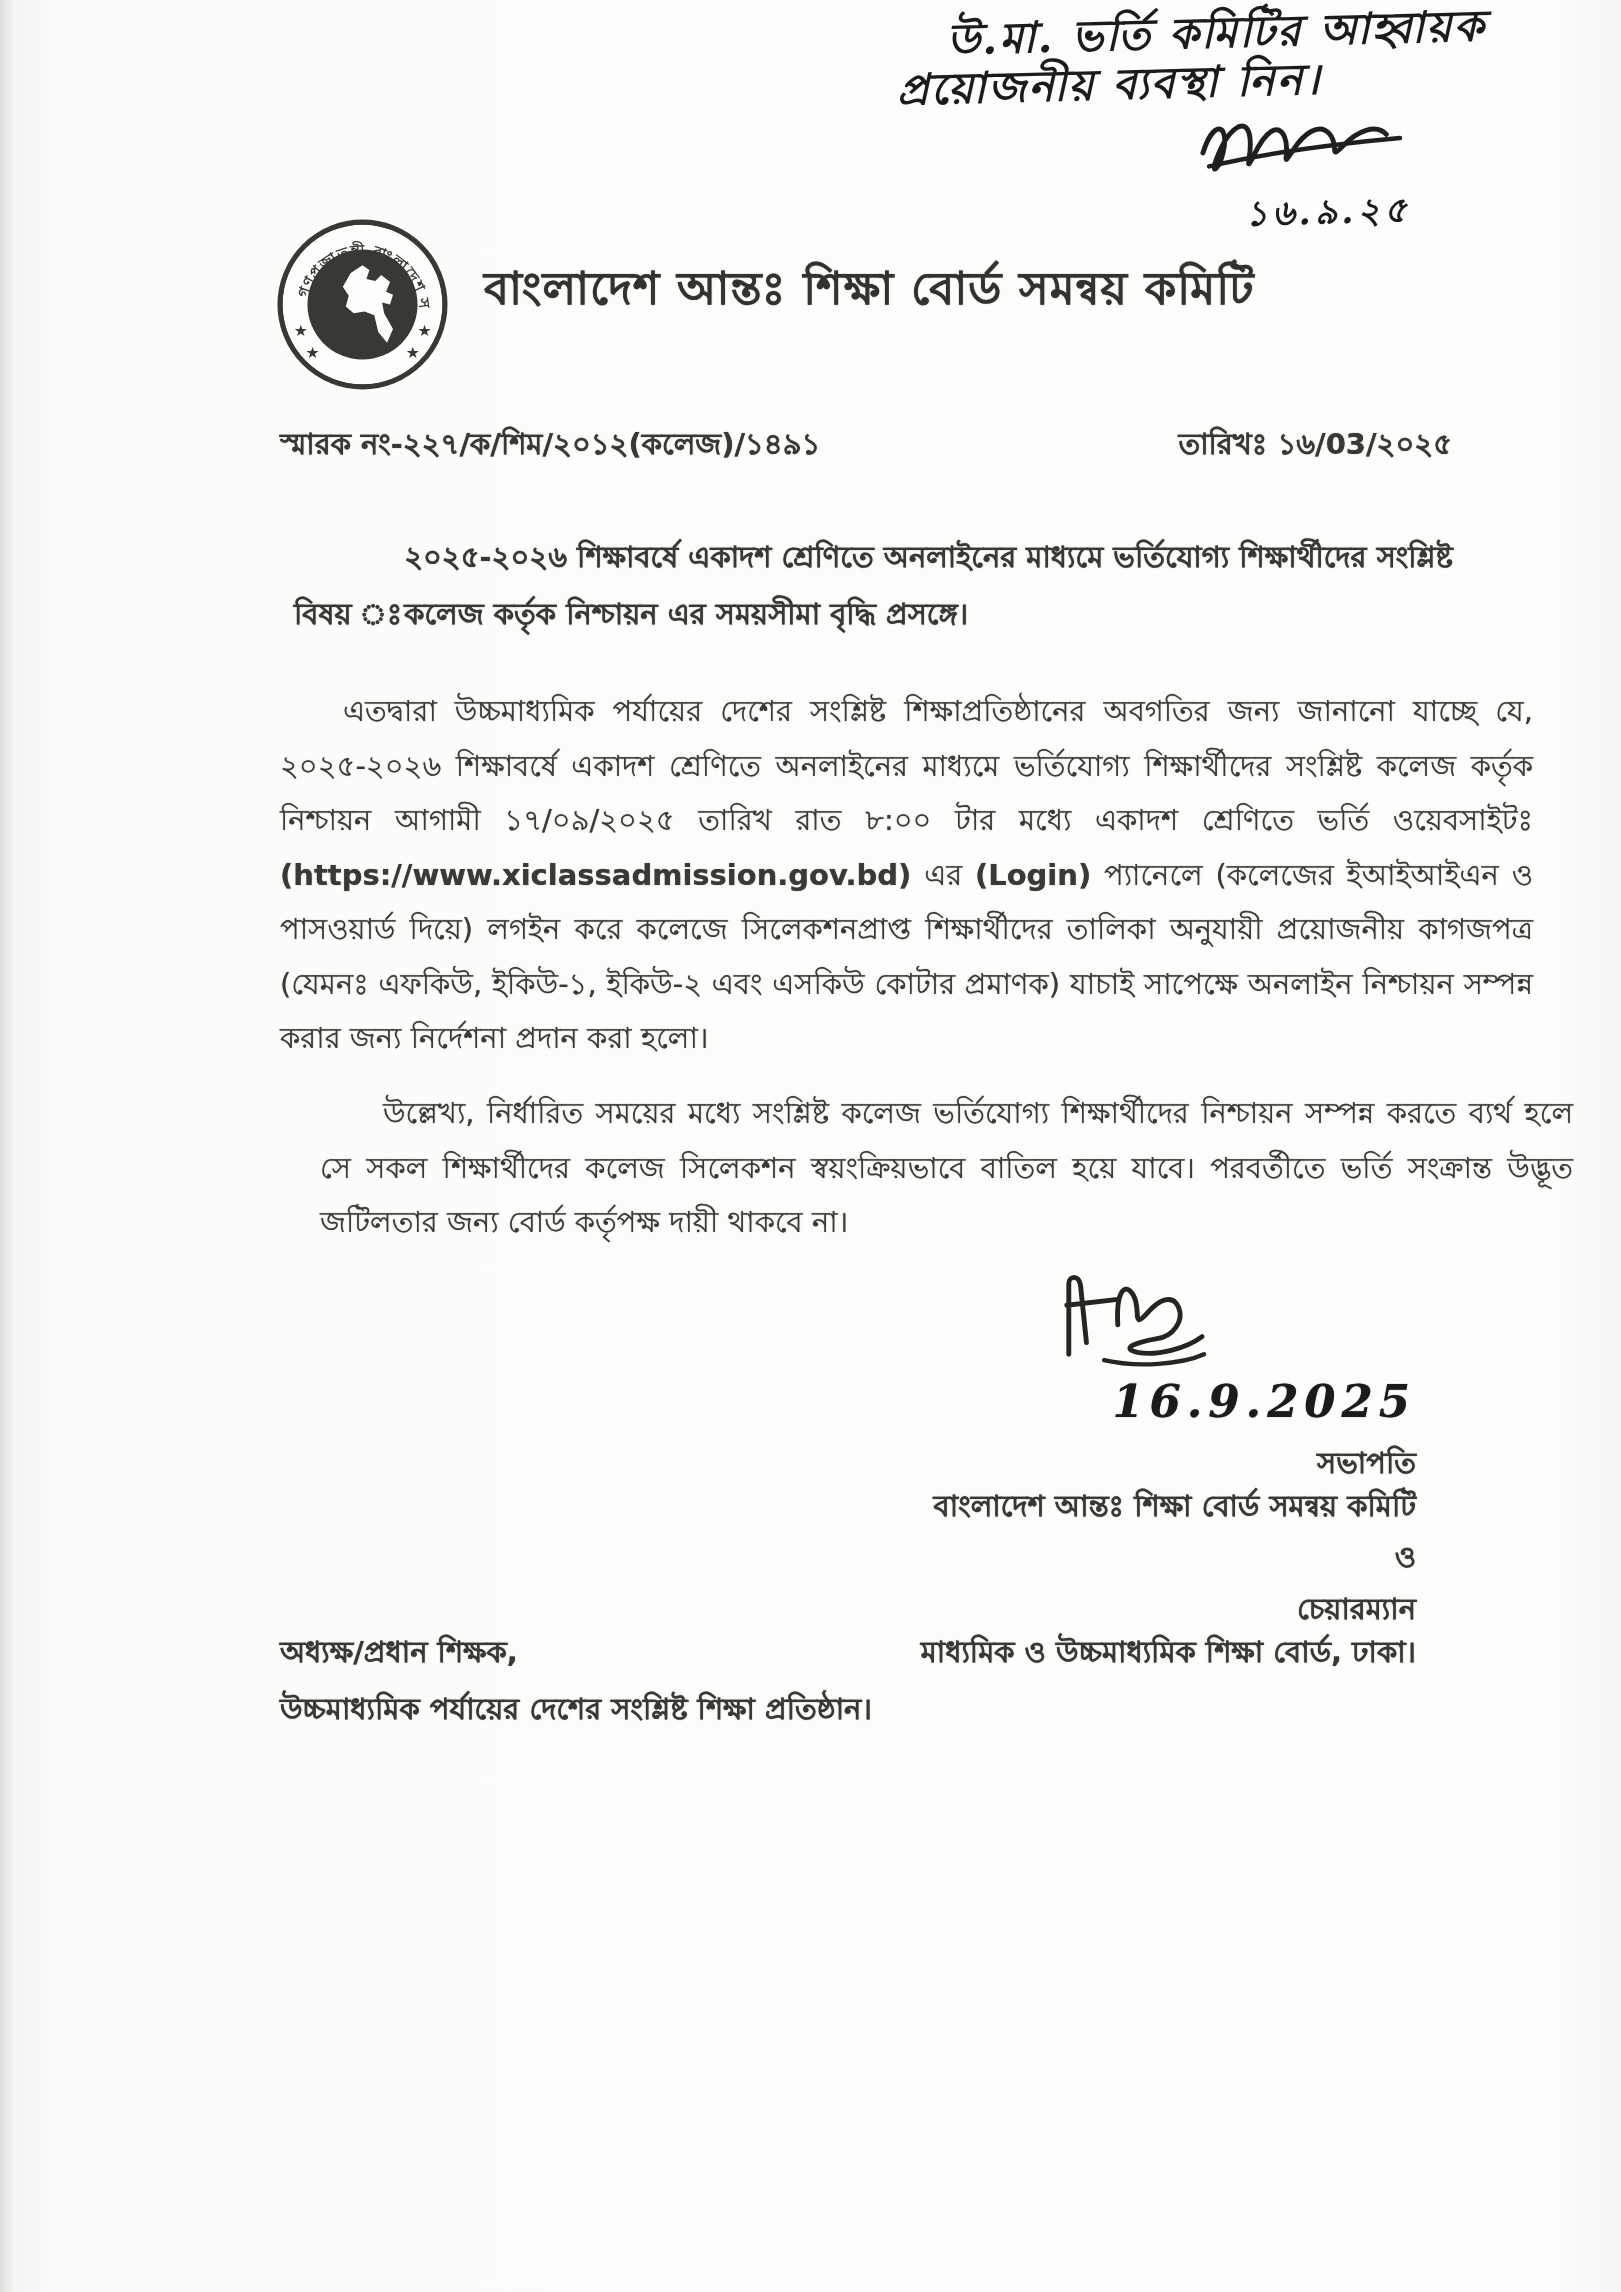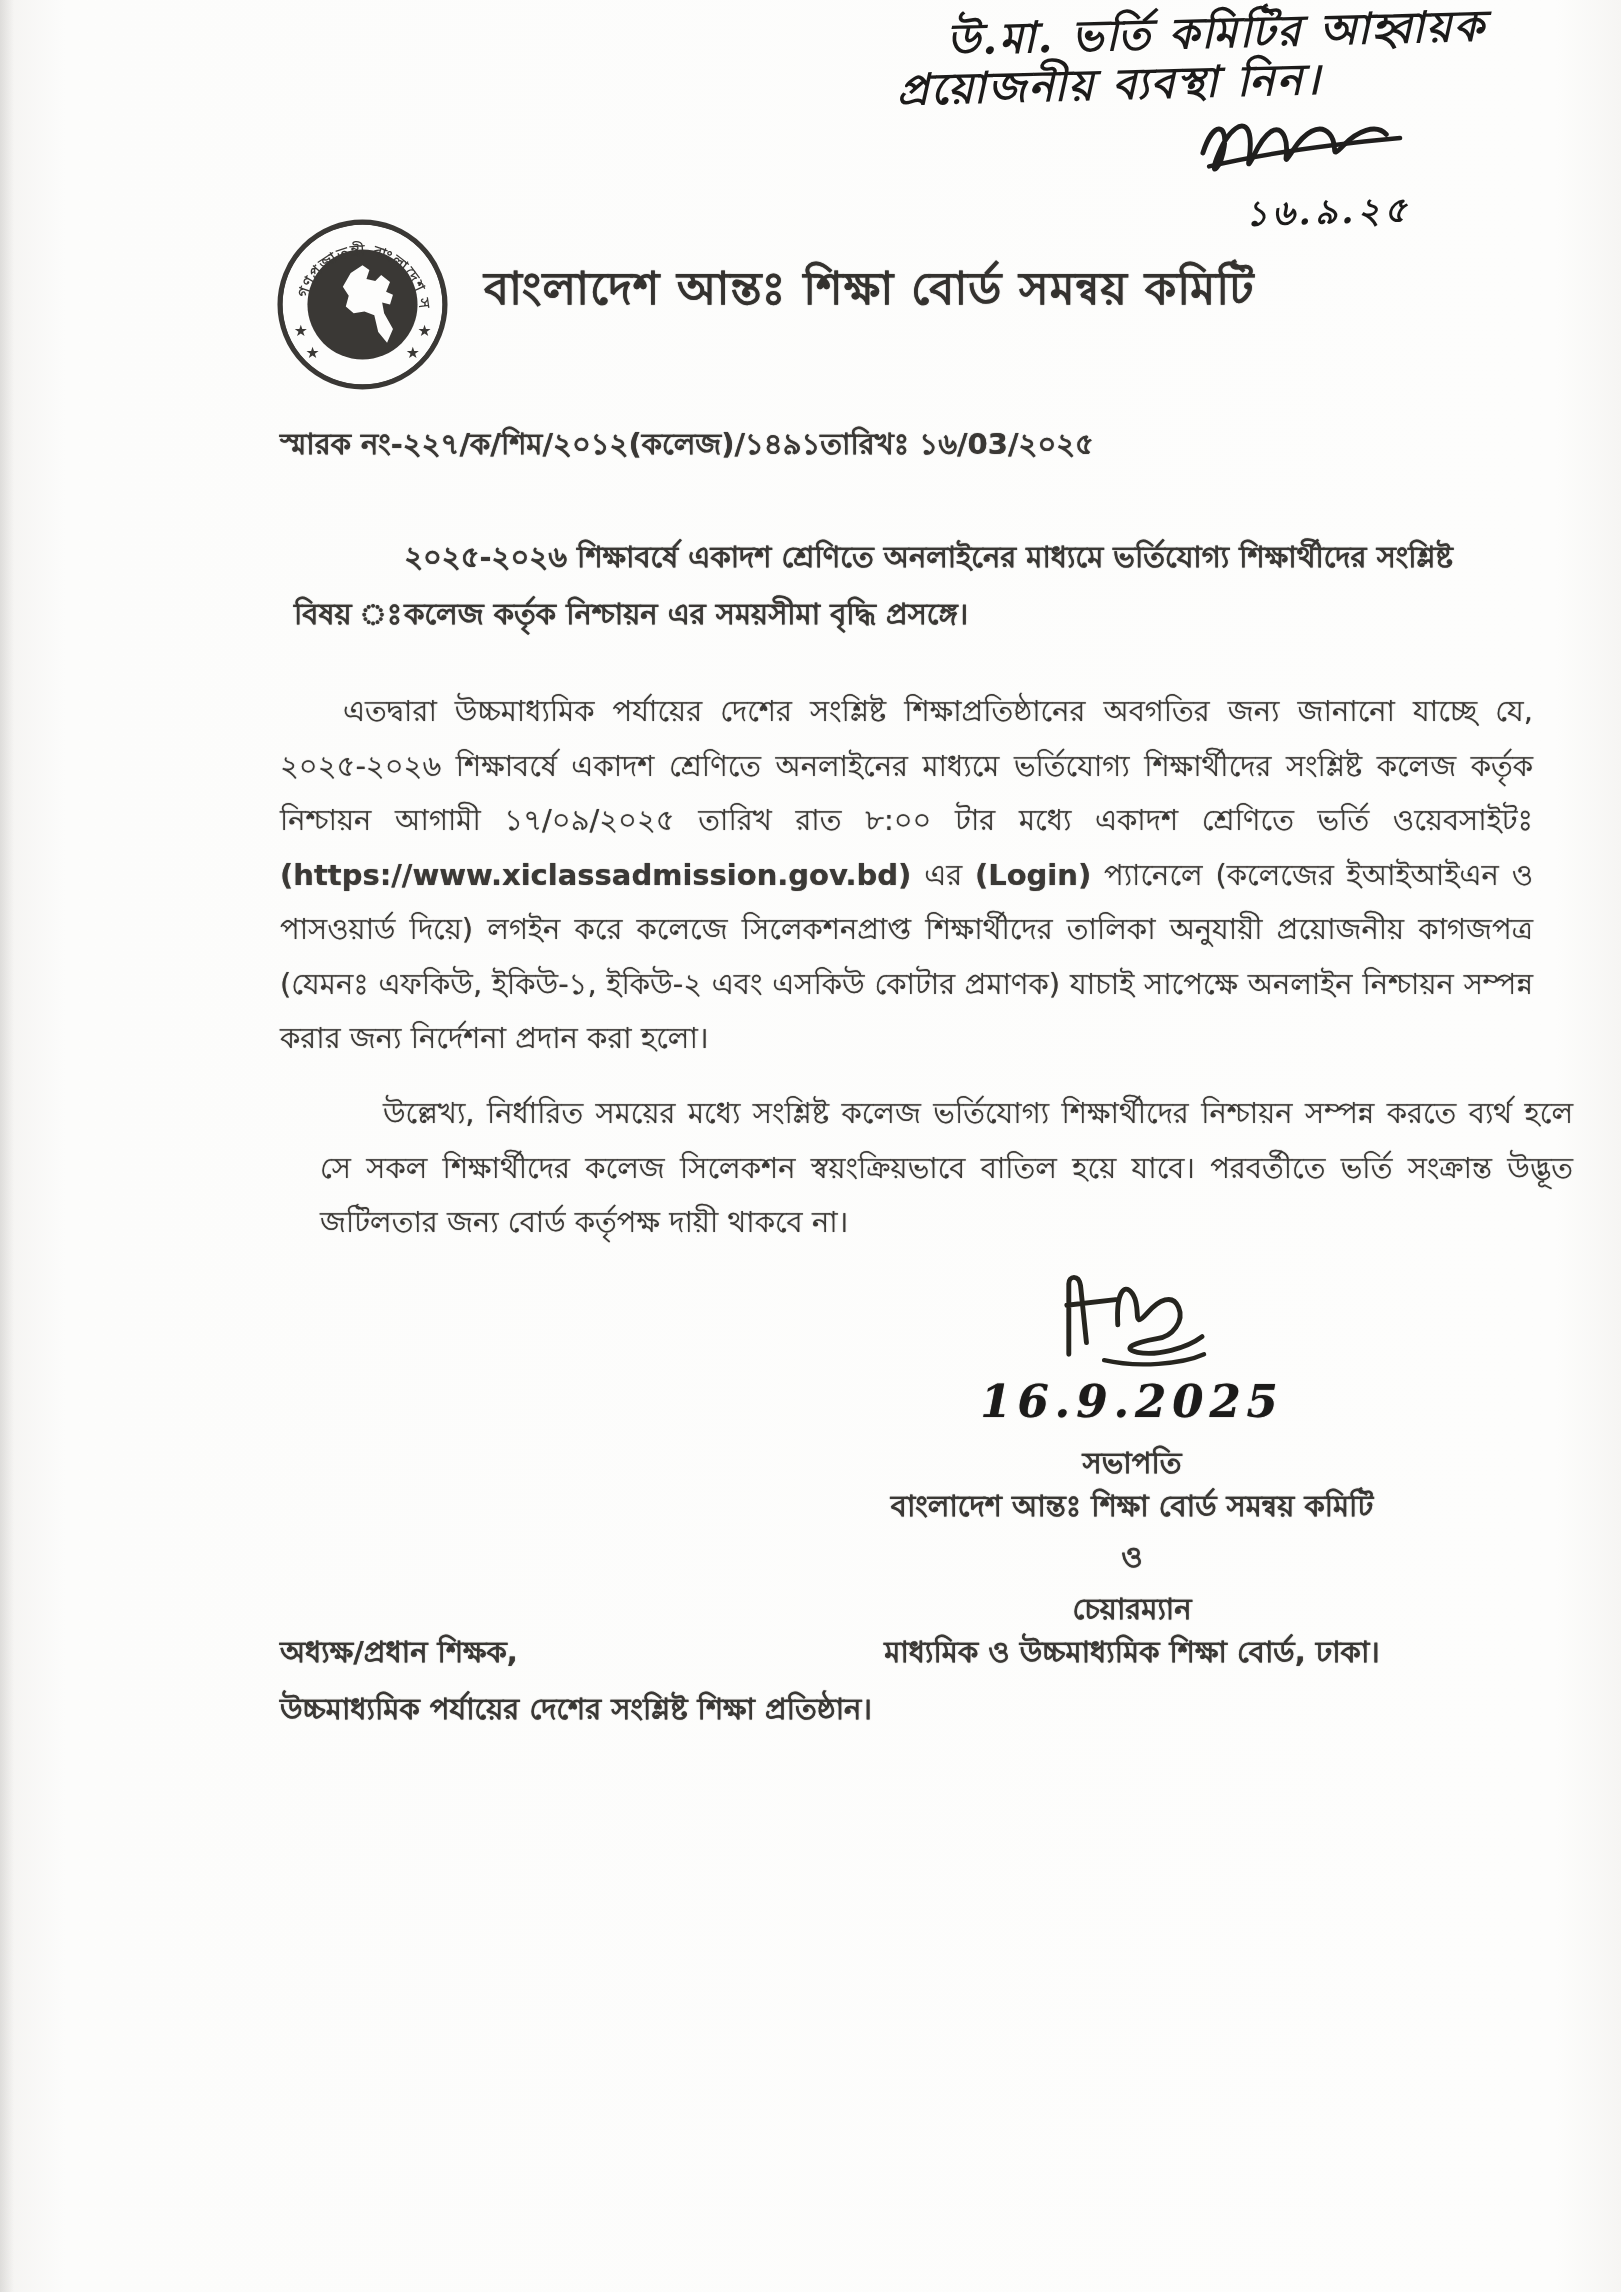--- a/index.html
+++ b/index.html
@@ -36,21 +36,21 @@
   .seal{width:173px;height:173px;flex:0 0 auto;}
   .org-title{
     font-size:45px;font-weight:700;color:#34322f;
     letter-spacing:1px;
     text-shadow:0 0 1px #55524e;
     padding-bottom:25.5px;
   }
   
   .memo-row{
     position:absolute;top:421px;left:280px;right:169px;
-    display:flex;align-items:baseline;
+    display:flex;justify-content:space-between;align-items:baseline;
     font-size:29px;font-weight:700;color:#3a3835;
     text-shadow:0 0 1px #5a5752;
   }
   
   .subject{
     position:absolute;top:529px;left:294px;width:1240px;
     display:flex;gap:2px;
     font-size:29px;font-weight:700;color:#3a3835;
     line-height:1.95;
     text-shadow:0 0 1px #5a5752;
@@ -65,21 +65,21 @@
     text-align:justify;
     text-indent:63px;
     text-shadow:0 0 1px #605c57;
   }
   .para1{top:655px;}
   .para2{top:1057px;margin-left:40px;}
   .para b{font-weight:700;}
   
   .sign-block{
     position:absolute;top:1266px;left:848px;width:568px;
-    text-align:center;
+    text-align:right;
     font-size:29px;font-weight:700;color:#3a3835;
     line-height:1.5;
     text-shadow:0 0 1px #5a5752;
   }
   .sign-scribble{display:block;margin:0 auto -5.9px auto;}
   .sign-date{
     font-family:"DejaVu Serif","Liberation Serif",serif;
     font-style:italic;font-weight:600;
     font-size:45px;letter-spacing:5.9px;color:#1c1b1a;
     margin-bottom:5.9px;

